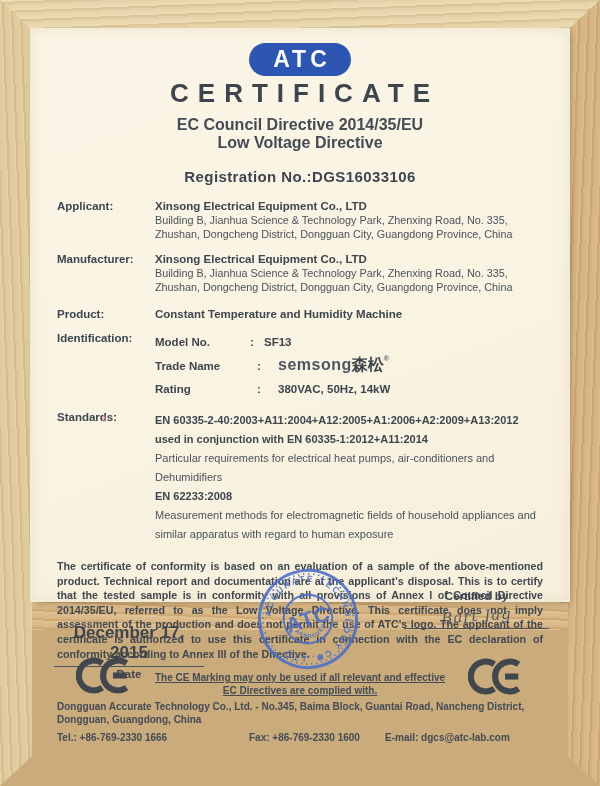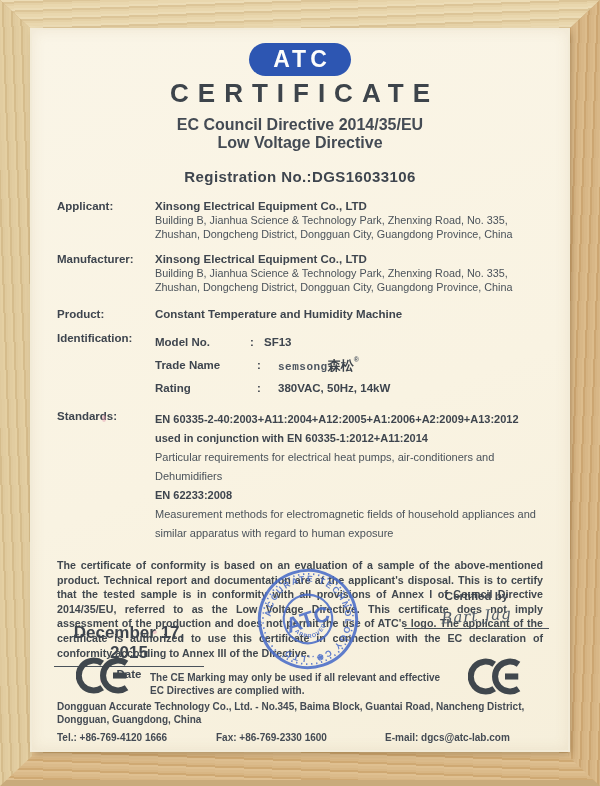--- a/index.html
+++ b/index.html
@@ -1,18 +1,18 @@
 <!DOCTYPE html>
 <html><head>
 <meta charset="utf-8">
 <style>
   * { margin:0; padding:0; box-sizing:border-box; }
   html,body { width:600px; height:786px; overflow:hidden; background:#c9ab7c;
               font-family:"Liberation Sans", sans-serif; }
-  .scene { position:relative; width:600px; height:780px;padding-left:38px; }
+  .scene { position:relative; width:600px; height:630px;padding-left:38px; }
 
   
   .frame-side { position:absolute; }
   .frame-top { top:0; left:0; width:600px; height:30px;
     background:repeating-linear-gradient(178deg,#ecdcb6 0 2px,#dcc598 2px 4px,#e5d1a6 4px 6px,#e9d7ae 6px 9px);
     clip-path:polygon(0 0,600px 0,568px 30px,32px 30px); }
   .frame-bottom { bottom:0; left:0; width:600px; height:30px;
     background:repeating-linear-gradient(2deg,#dfc091 0 2px,#cfa973 2px 4px,#d8b684 4px 6px,#dbbb8b 6px 9px);
     clip-path:polygon(32px 0,568px 0,600px 30px,0 30px); }
   .frame-left { top:0; left:0; width:32px; height:786px;
@@ -47,23 +47,23 @@
   .row { display:grid; grid-template-columns:98px 1fr; align-items:start; }
   .row + .row { margin-top:12px; }
   .flabel { font-size:11.5px; font-weight:bold; color:#3e454e; }
   .fname  { font-size:11.5px; font-weight:bold; color:#3e454e; }
   .faddr  { font-size:10.8px; line-height:13.5px; margin-top:2px; color:#4a525a; }
   .idrow  { display:grid; grid-template-columns:95px 14px 1fr; align-items:center; min-height:20px; }
   .idrow + .idrow { margin-top:3px;gap:7px; }
   .idname { font-size:11.5px; font-weight:bold; color:#3e454e; }
   .idcolon{ font-size:11.5px; font-weight:bold; color:#3e454e; }
   .idval  { font-size:11.5px; font-weight:bold; color:#3e454e; }
-  .brand  { font-size:11px; font-weight:bold; letter-spacing:.5px; color:#4c5560;
-            font-family:Liberation Mono, monospace; }
-  .brand-cn { font-size:13px; font-weight:bold; color:#3c434b;margin-top:20px; }
+  .brand  { font-size:16px; font-weight:bold; letter-spacing:.5px; color:#4c5560;
+            font-family:Liberation Sans, sans-serif; }
+  .brand-cn { font-size:16px; font-weight:bold; color:#3c434b;margin-top:20px; }
   .brand-reg { font-size:7px; font-weight:bold; vertical-align:top; color:#4c5560; }
   .std-line { font-size:11px; line-height:19px; color:#4a525a; }
   .std-line.bold { font-weight:bold; color:#3e454e; }
 
   
   .declaration { margin-top:15px; font-size:10.7px; font-weight:bold; line-height:14.6px;
     text-align:justify; color:#41484f; }
 
   
   .stamp { position:absolute; left:224px; top:537px; width:104px; height:104px;
@@ -73,28 +73,28 @@
   .signature { margin-top:5px; font-family:"DejaVu Serif", serif; font-style:italic;
     font-size:15px; color:#4e5a68; transform:rotate(-4deg); letter-spacing:1px; }
   .sig-line { margin-top:3px; border-top:1.5px solid #4a525a; }
   .dateblock { position:absolute; left:22px; top:593px; width:150px; text-align:center; z-index:2; }
   .date-value { font-size:17px; font-weight:bold; color:#3e454e; }
   .date-line { margin-top:3px; border-top:1.5px solid #4a525a; }
   .date-label { margin-top:1px; font-size:11.5px; font-weight:bold; color:#3e454e; }
   .ce { position:absolute; width:58px; height:39px; z-index:2; }
   .ce.left { left:44px; top:626px; }
   .ce.right { left:436px; top:627px; }
-  .ce-note { position:absolute; left:118px; top:641px; width:300px; text-align:left;
-    font-size:10px; font-weight:bold; line-height:13px; color:#444b54; z-index:2; }
+  .ce-note { position:absolute; left:118px; top:641px; width:300px; text-align:center;
+    font-size:10px; font-weight:bold; line-height:13px; color:#444b54; z-index:2;text-decoration:underline; }
   .footer-addr { position:absolute; left:25px; top:671px; width:488px;
     font-size:10px; font-weight:bold; line-height:12.5px; color:#444b54; }
   .footer-contact { position:absolute; left:25px; top:702px; width:488px; height:14px;
     font-size:10px; font-weight:bold; color:#444b54; }
   .footer-contact .tel { position:absolute; left:0; }
-  .footer-contact .fax { position:absolute; left:159px; }
+  .footer-contact .fax { position:absolute; left:192px; }
   .footer-contact .email { position:absolute; left:328px; }
 </style>
 </head>
 <body>
 
 <div class="scene">
   <div class="frame-side frame-top"></div>
   <div class="frame-side frame-bottom"></div>
   <div class="frame-side frame-left"></div>
   <div class="frame-side frame-right"></div>
@@ -212,19 +212,19 @@
         <path d="M47.5,12.9 A27,27 0 1 0 47.5,57.1"></path>
         <path d="M91.5,12.9 A27,27 0 1 0 91.5,57.1"></path>
         <path d="M67,35 H91"></path>
       </g>
     </svg>
 
     <div class="ce-note">The CE Marking may only be used if all relevant and effective EC Directives are complied with.</div>
 
     <div class="footer-addr">Dongguan Accurate Technology Co., Ltd. - No.345, Baima Block, Guantai Road, Nancheng District, Dongguan, Guangdong, China</div>
     <div class="footer-contact">
-      <span class="tel">Tel.: +86-769-4120 1666</span>
+      <span class="tel">Tel.: +86-769-2330 1666</span>
       <span class="fax">Fax: +86-769-2330 1600</span>
       <span class="email">E-mail: dgcs@atc-lab.com</span>
     </div>
 
   </div>
 </div>
 
 </body></html>

